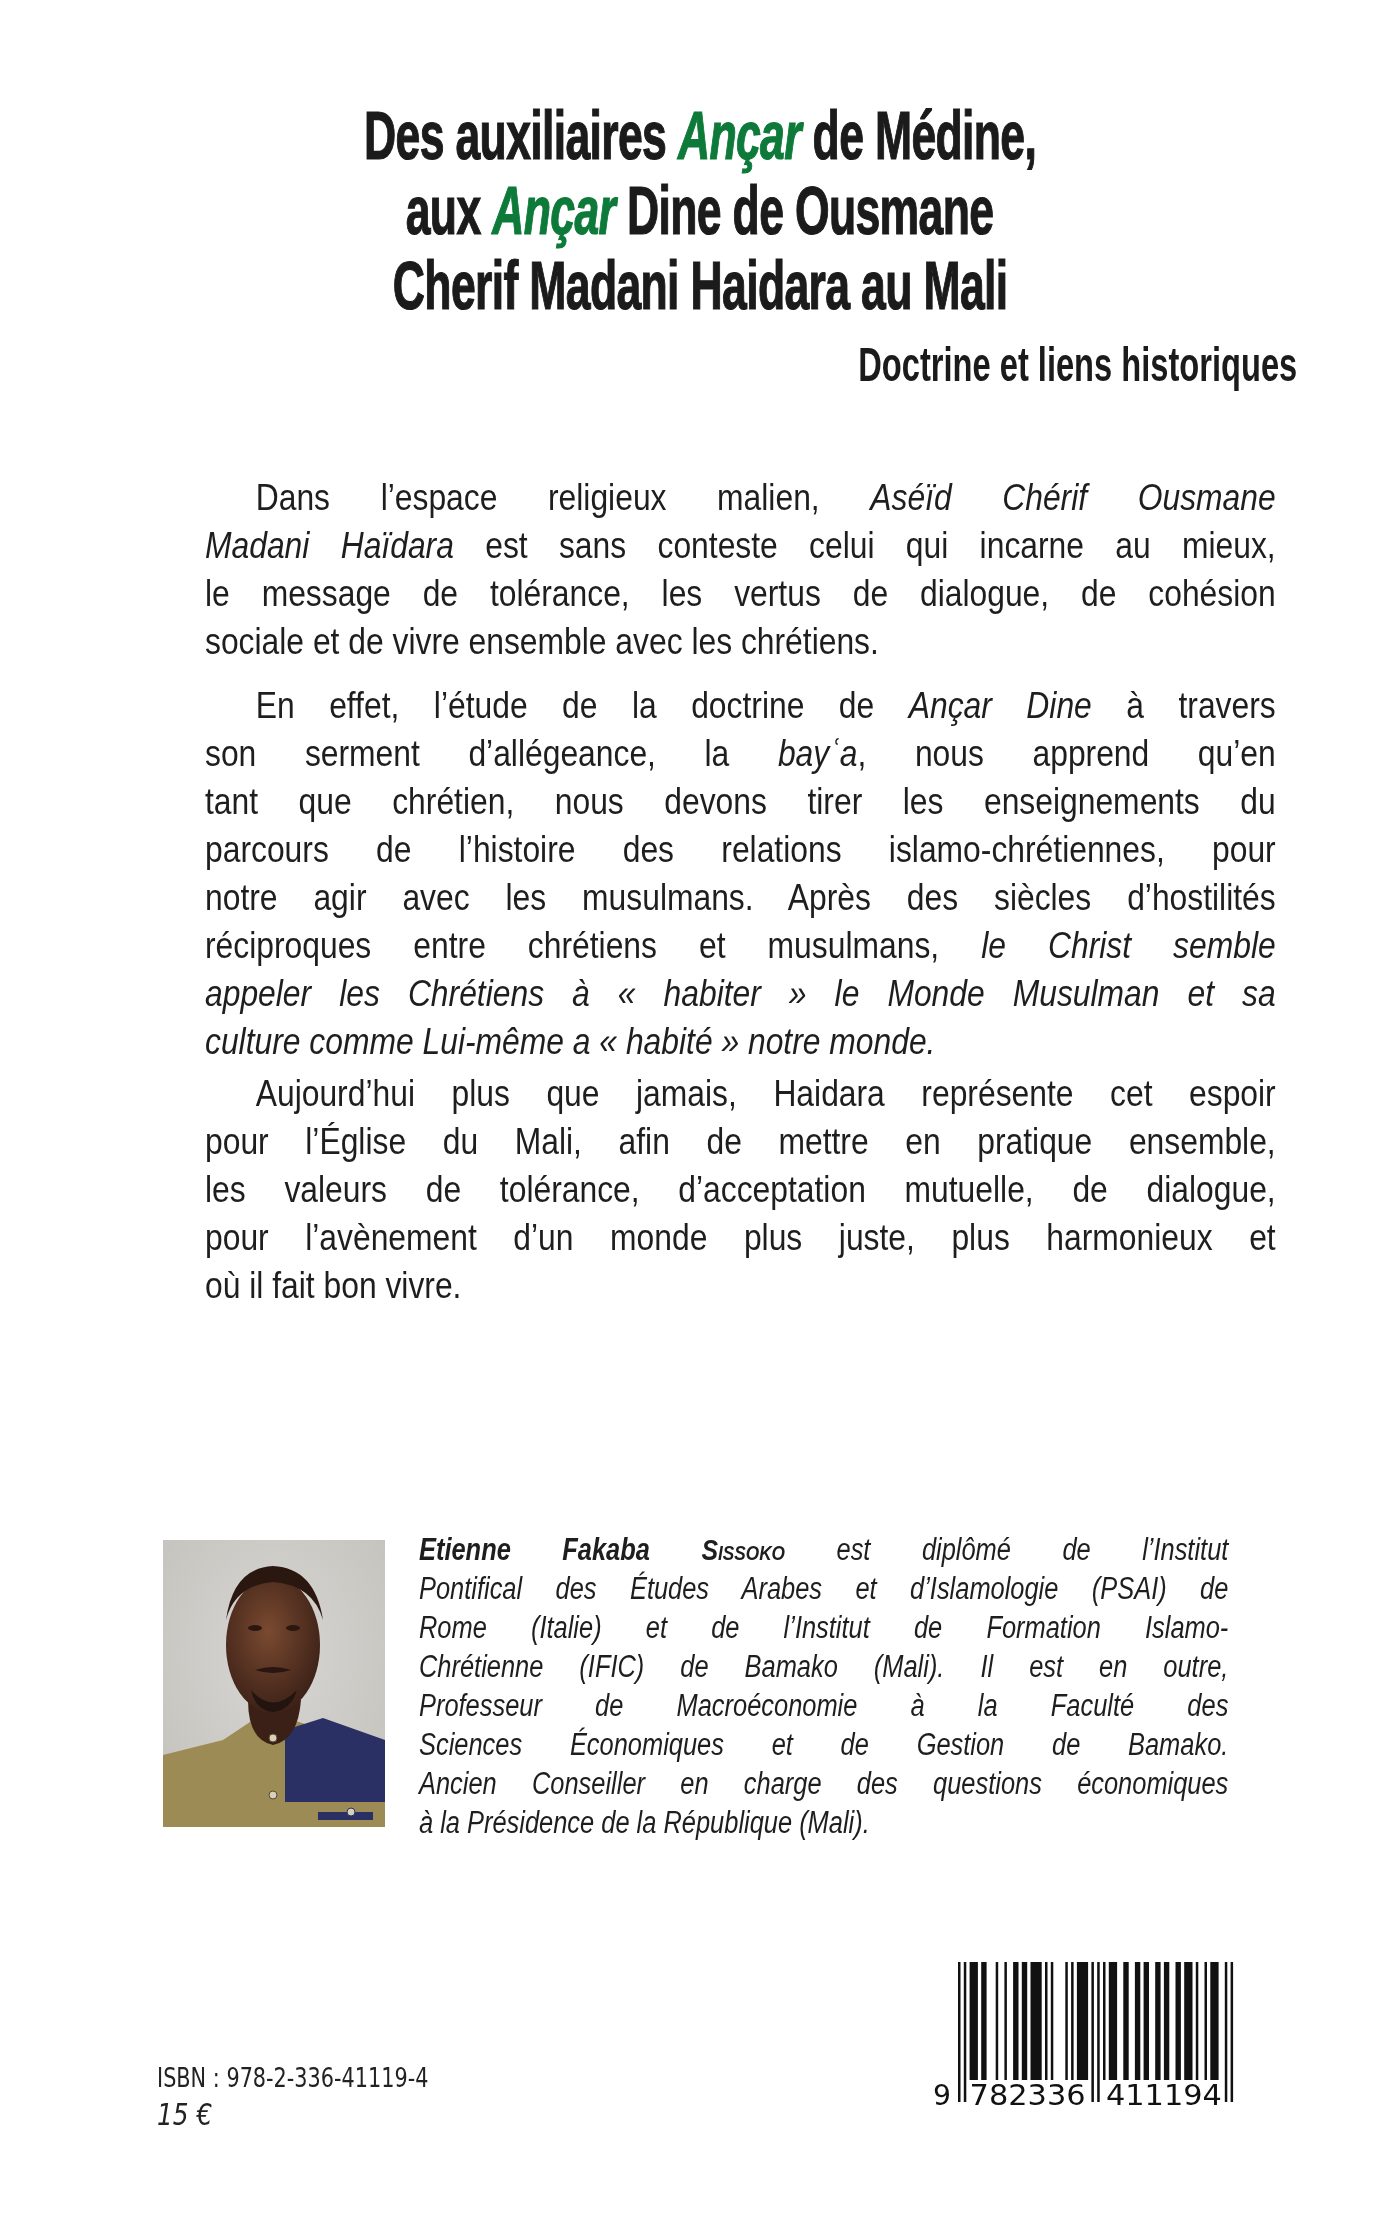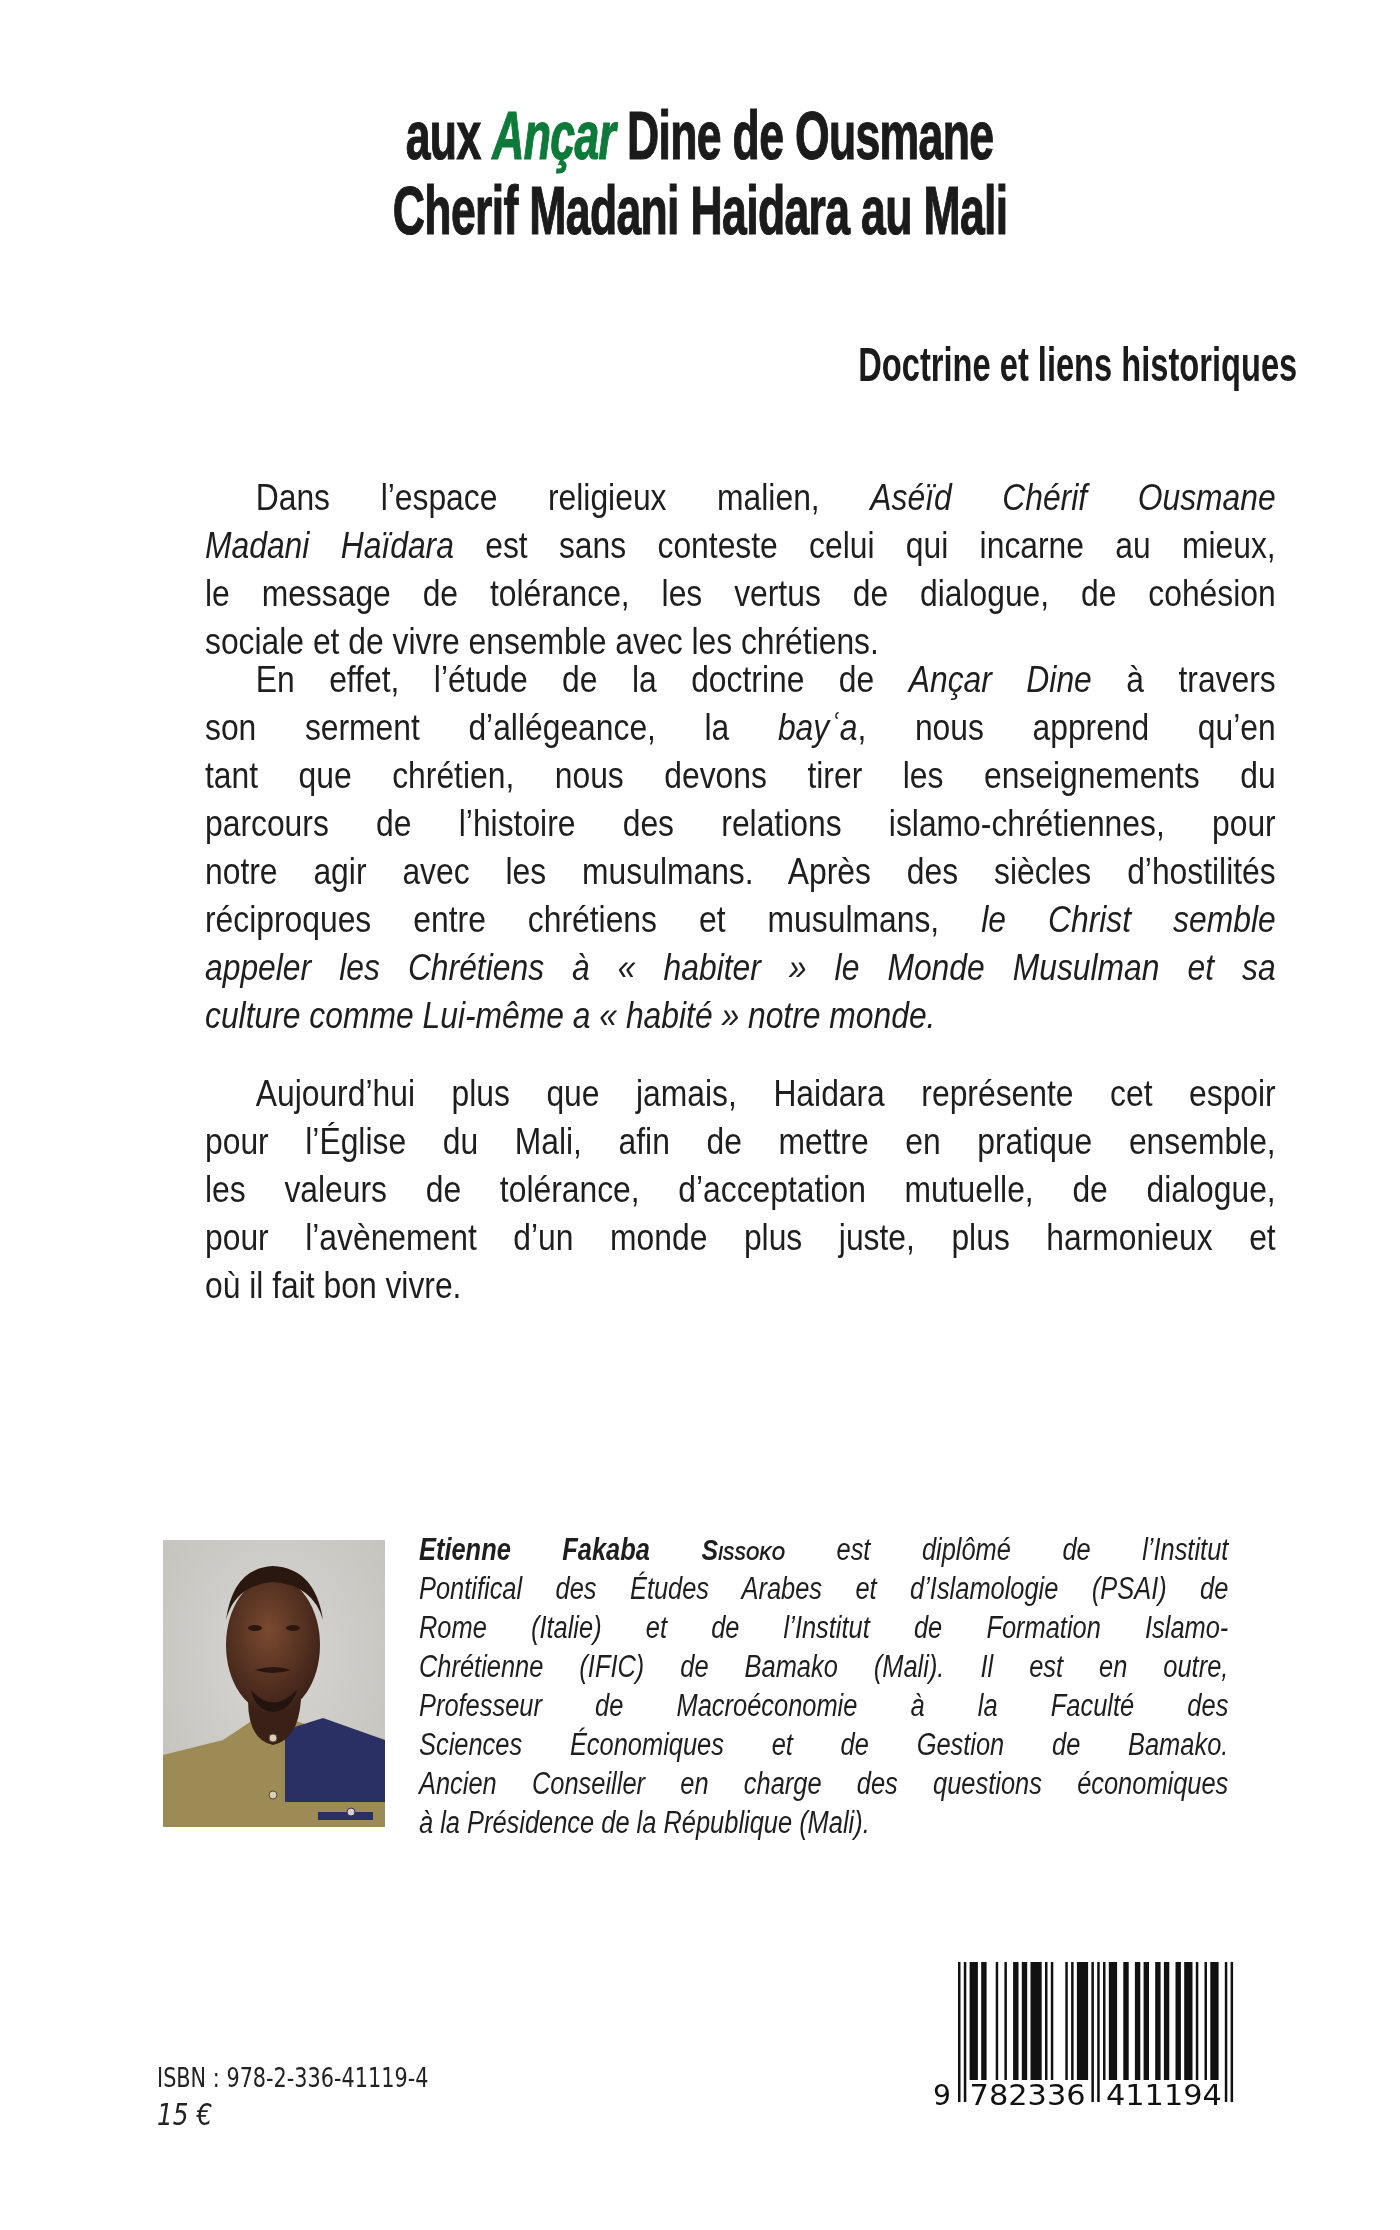--- a/index.html
+++ b/index.html
@@ -38,33 +38,34 @@
   .isbn span, .price span { display: inline-block; transform: scaleX(0.8); transform-origin: left;
     font-family: "DejaVu Sans", sans-serif; font-size: 26px; color: #222; }
   .price { left: 157px; top: 2096px; height: 36px; line-height: 36px; white-space: nowrap; font-style: italic; }
   .price span { font-size: 31px; }
   .barcode { left: 925px; top: 1955px; width: 320px; height: 160px; }
 </style>
 </head>
 <body>
 
 <div class="abs title-block" id="title">
+    <div class="title-line"><span class="title-inner"><span class="">Des auxiliaires </span><span class="hl">Ançar</span><span class=""> de Médine,</span></span></div>
     <div class="title-line"><span class="title-inner"><span class="">aux </span><span class="hl">Ançar</span><span class=""> Dine de Ousmane</span></span></div>
     <div class="title-line"><span class="title-inner"><span class="">Cherif Madani Haidara au Mali</span></span></div>
   </div>
 <div class="abs subtitle"><span>Doctrine et liens historiques</span></div>
 
 <div id="blurb">
     <div class="para" style="top: 474px;">
       <div class="line indent"><span class="">Dans l’espace religieux malien, </span><span class="it">Aséïd Chérif Ousmane</span></div>
       <div class="line"><span class="it">Madani Haïdara</span><span class=""> est sans conteste celui qui incarne au mieux,</span></div>
       <div class="line"><span class="">le message de tolérance, les vertus de dialogue, de cohésion</span></div>
       <div class="line last"><span class="">sociale et de vivre ensemble avec les chrétiens.</span></div>
     </div>
-    <div class="para" style="top: 656px;">
+    <div class="para" style="top: 682px;">
       <div class="line indent"><span class="">En effet, l’étude de la doctrine de </span><span class="it">Ançar Dine</span><span class=""> à travers</span></div>
       <div class="line"><span class="">son serment d’allégeance, la </span><span class="it">bayʿa</span><span class="">, nous apprend qu’en</span></div>
       <div class="line"><span class="">tant que chrétien, nous devons tirer les enseignements du</span></div>
       <div class="line"><span class="">parcours de l’histoire des relations islamo-chrétiennes, pour</span></div>
       <div class="line"><span class="">notre agir avec les musulmans. Après des siècles d’hostilités</span></div>
       <div class="line"><span class="">réciproques entre chrétiens et musulmans, </span><span class="it">le Christ semble</span></div>
       <div class="line"><span class="it">appeler les Chrétiens à « habiter » le Monde Musulman et sa</span></div>
       <div class="line last"><span class="it">culture comme Lui-même a « habité » notre monde.</span></div>
     </div>
     <div class="para" style="top: 1070px;">

